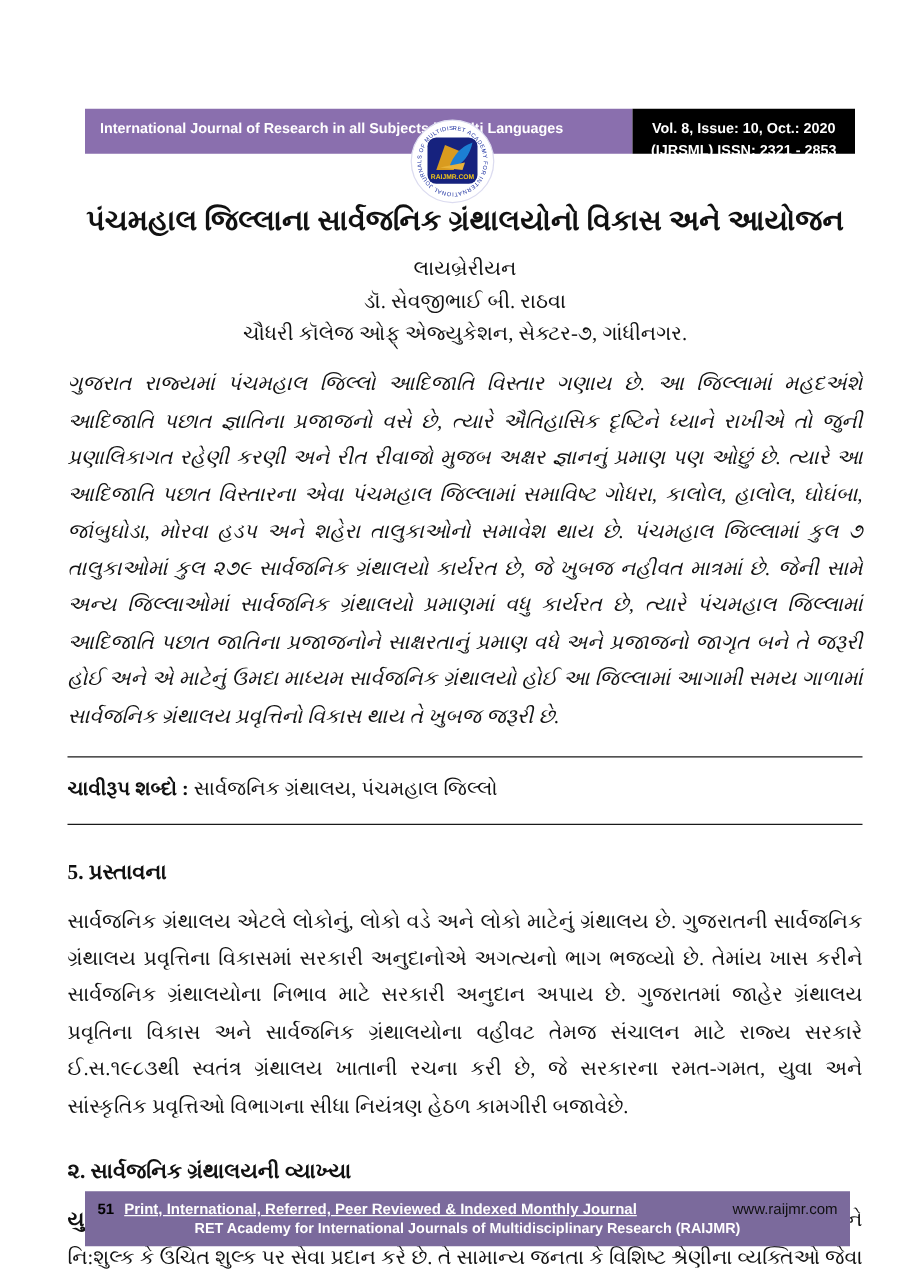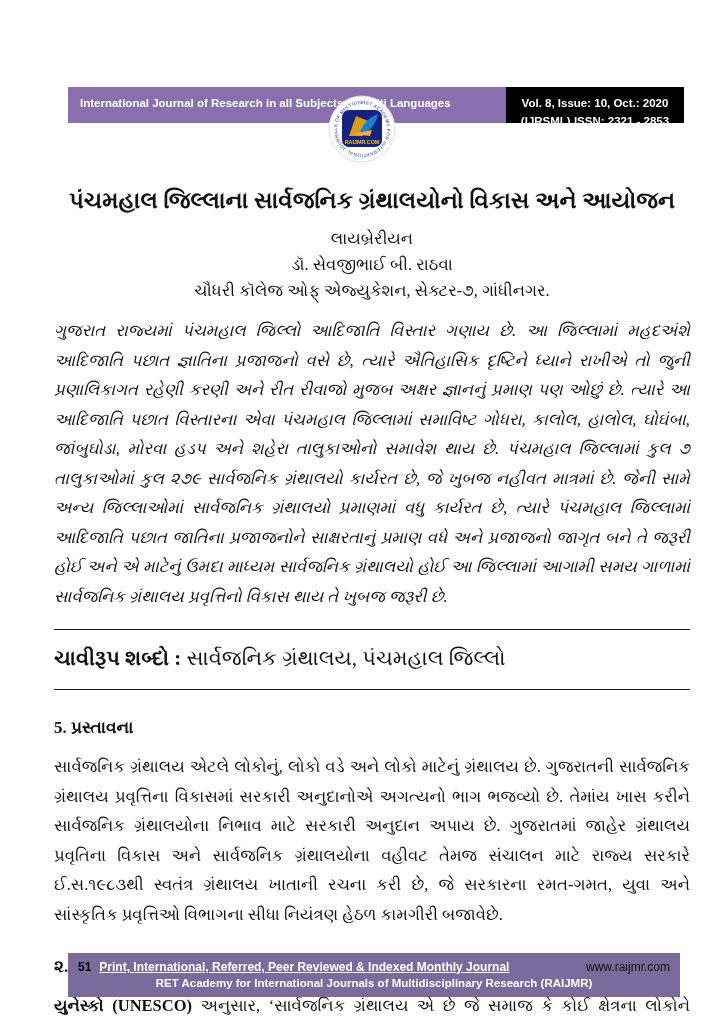--- a/index.html
+++ b/index.html
@@ -11,27 +11,27 @@
   .header-left { flex:1; background:#8a6fae; color:#fff; padding:7px 10px 6px 12px; display:flex; flex-direction:column; justify-content:space-between; }
   .header-left div { font-size:11.5px; font-weight:bold; line-height:18px; white-space:nowrap; }
   .header-right { width:178px; background:#000; color:#fff; padding:7px 8px 6px 8px; display:flex; flex-direction:column; justify-content:space-between; align-items:center; }
   .header-right div { font-size:11.5px; font-weight:bold; line-height:18px; white-space:nowrap; }
 
   
   .logo-wrap { position:absolute; top:94px; left:0; width:724px; text-align:center; }
 
   
   .content { position:absolute; left:54px; top:162px; width:636px; }
-  .title { text-align:center; font-size:23px; font-weight:bold; line-height:30px; margin-bottom:10px;margin-top:24px; }
+  .title { text-align:center; font-size:23px; font-weight:bold; line-height:30px; margin-bottom:10px; }
   .centered { text-align:center; font-size:16.5px; line-height:26px; }
   .sec-head { font-size:17px; font-weight:bold; line-height:24px; margin-top:16px; }
   p.body-text { font-size:16.5px; line-height:29.5px; text-align:justify; margin-top:12px; }
   .italic { font-style:italic; }
   .rule { border:none; border-top:1.6px solid #1a1a1a; margin-top:18px; }
-  .keywords { margin-top:16px; font-size:21px; }
+  .keywords { margin-top:16px; font-size:16px; }
   .kw-label { font-weight:bold; }
   .gap-lg { margin-top:26px; }
   .bold { font-weight:bold; }
 
   
   .footer { position:absolute; left:68px; top:953px; width:612px; background:#7b6a9c; color:#fff; padding:6px 10px 6px 10px; font-family:"Liberation Sans", sans-serif; }
   .footer-line1 { display:flex; align-items:baseline; font-size:12px; line-height:16px; }
   .page-num { color:#000; font-weight:bold; margin-right:8px; }
   .footer-text { color:#fff; font-weight:bold;text-decoration:underline; }
   .footer-site { margin-left:auto; color:#101010; font-weight:normal; }

